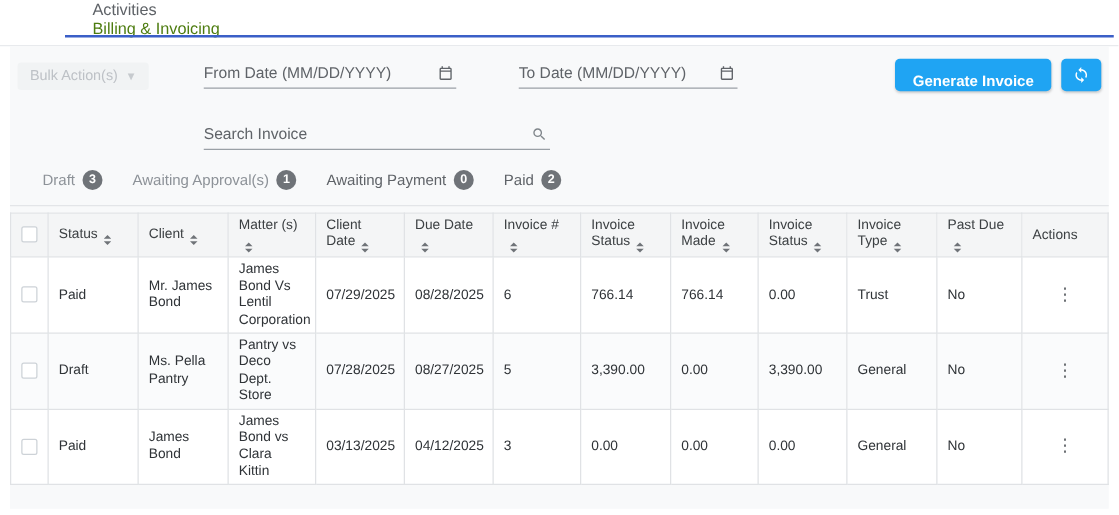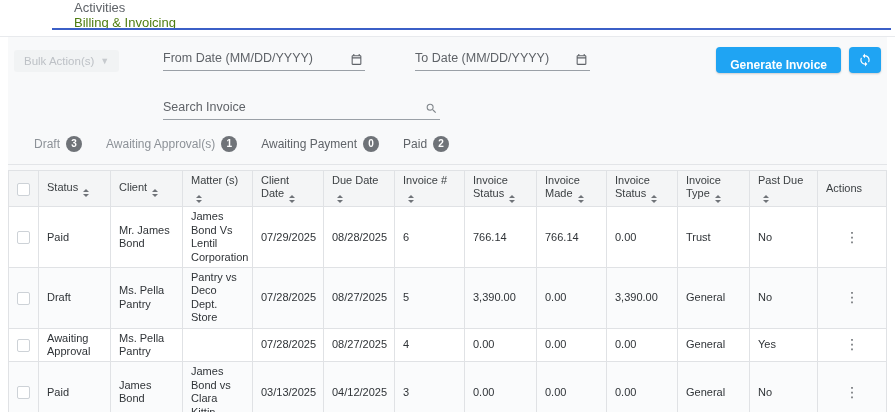--- a/index.html
+++ b/index.html
@@ -220,35 +220,20 @@
           <td>5</td>
           <td>3,390.00</td>
           <td>0.00</td>
           <td>3,390.00</td>
           <td>General</td>
           <td>No</td>
           <td style="text-align:center;"><span class="kebab">⋮</span></td>
         </tr>
         <tr>
           <td><span class="cb"></span></td>
-          <td>Awaiting Approval</td>
-          <td>Ms. Pella Pantry</td>
-          <td></td>
-          <td>07/28/2025</td>
-          <td>08/27/2025</td>
-          <td>4</td>
-          <td>0.00</td>
-          <td>0.00</td>
-          <td>0.00</td>
-          <td>General</td>
-          <td>Yes</td>
-          <td style="text-align:center;"><span class="kebab">⋮</span></td>
-        </tr>
-        <tr>
-          <td><span class="cb"></span></td>
           <td>Paid</td>
           <td>James Bond</td>
           <td>James Bond vs Clara Kittin</td>
           <td>03/13/2025</td>
           <td>04/12/2025</td>
           <td>3</td>
           <td>0.00</td>
           <td>0.00</td>
           <td>0.00</td>
           <td>General</td>

